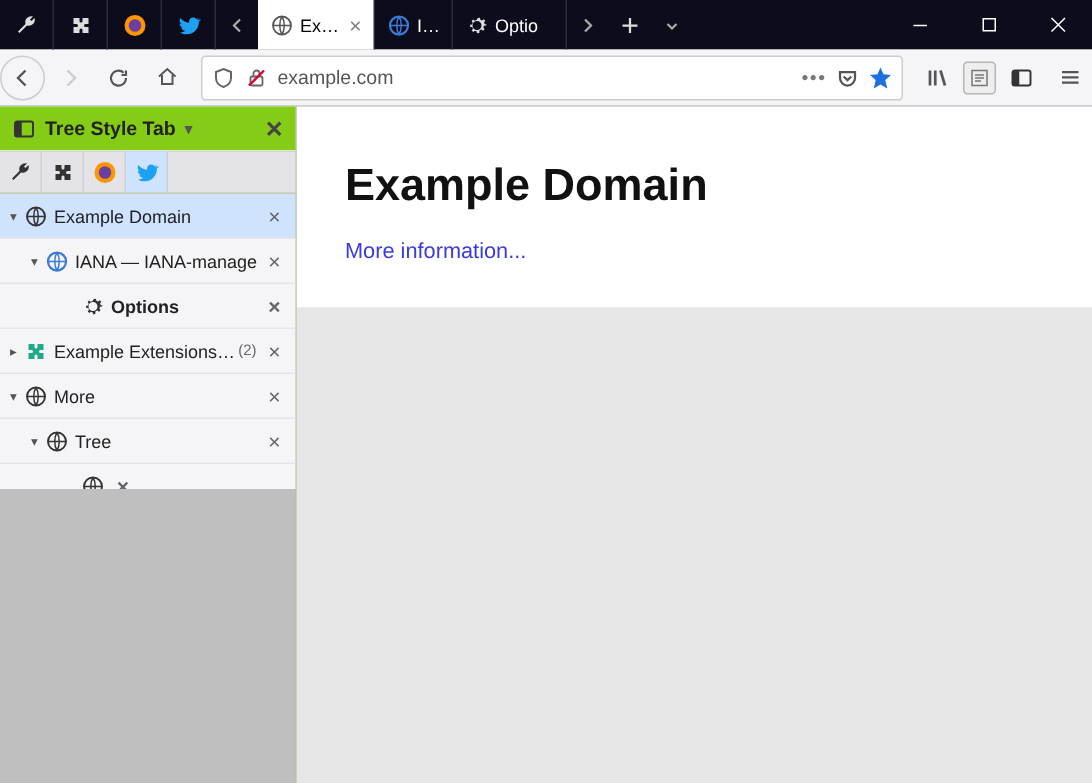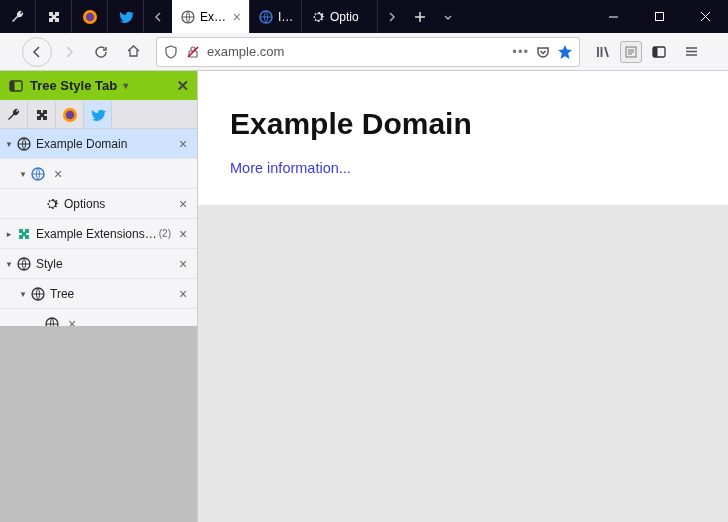--- a/index.html
+++ b/index.html
@@ -13,21 +13,21 @@
 .top-tab.active { background: #fff; color: #000; }
 .top-tab .lbl { white-space: nowrap; overflow: hidden; text-overflow: ellipsis; max-width: 44px; }
 .top-tab .tclose { font-size: 14px; line-height: 1; opacity: .7; }
 .top-tab.active .tclose { color: #444; }
 .titlebar .navarrow { width: 28px; display: flex; align-items: center; justify-content: center; color: #aaa; }
 .titlebar .spacer { flex: 1; }
 .winbtn { width: 46px; display: flex; align-items: center; justify-content: center; color: #fff; }
 .winbtn svg { width: 11px; height: 11px; }
 
 
-.toolbar { height: 38px; background: #f5f5f7; border-bottom: 1px solid #d0d0d4; display: flex; align-items: center; padding: 0 22px; gap: 2px; }
+.toolbar { height: 38px; background: #f5f5f7; border-bottom: 1px solid #d0d0d4; display: flex; align-items: center; padding: 0 0; gap: 2px; }
 .tbtn { width: 30px; height: 30px; display: flex; align-items: center; justify-content: center; border-radius: 3px; color: #5a5a5f; }
 .tbtn.disabled { color: #bbb; }
 .tbtn.circle { border: 1px solid #ccc; border-radius: 50%; width: 30px; height: 30px; }
 .urlbar { flex: 1; height: 30px; background: #fff; border: 1px solid #ccc; border-radius: 3px; margin: 0 6px; display: flex; align-items: center; padding: 0 6px; gap: 6px; font-size: 13px; color: #555; }
 .urlbar .urltxt { flex: 1; white-space: nowrap; overflow: hidden; }
 .urlbar .dots { letter-spacing: 1px; color: #777; }
 .reader { width: 22px; height: 22px; border: 1px solid #b5b5b5; border-radius: 3px; display: flex; align-items: center; justify-content: center; background: #eee; }
 
 
 .mainrow { flex: 1; display: flex; min-height: 0; }
@@ -43,21 +43,21 @@
 .tree { flex: 1; overflow: auto; font-size: 12px; color: #222; }
 .trow { height: 30px; display: flex; align-items: center; padding-right: 6px; border-bottom: 1px solid #e6e6ea; position: relative; background: #f5f5f7; }
 .trow.active { background: #cfe3ff; }
 .trow .twisty { width: 14px; text-align: center; color: #555; font-size: 9px; }
 .trow .ticon { width: 16px; height: 16px; margin-right: 4px; display: flex; align-items: center; justify-content: center; }
 .trow .tlbl { flex: 1; white-space: nowrap; overflow: hidden; text-overflow: ellipsis; }
 .trow .cnt { font-size: 10px; color: #666; margin-right: 4px; }
 .trow .rclose { color: #666; font-size: 14px; width: 16px; text-align: center; }
 .ind0 { padding-left: 2px; }
 .ind1 { padding-left: 16px; }
-.ind2 { padding-left: 30px; }
+.ind2 { padding-left: 40px; font-weight: bold; }
 .sidebar .graypad { flex: 1; background: #bfbfbf; }
 
 
 .contentcol { flex: 1; display: flex; flex-direction: column; background: #e6e6e6; }
 .page { background: #fff; padding: 36px 32px 28px; margin-bottom: 0; }
 .page h1 { font-size: 30px; font-weight: 700; color: #111; margin-bottom: 18px; }
 .page p { font-size: 14.5px; color: #222; line-height: 1.45; margin-bottom: 18px; max-width: 470px; }
 .page a { color: #3a3ae0; text-decoration: none; font-size: 14.5px; }
 .graypanel { flex: 1; background: #e6e6e6; }
 
@@ -302,20 +302,21 @@
         <span class="rclose">×</span>
       </div>
       <div class="trow ind1">
         <span class="twisty">▾</span>
         <span class="ticon favglobe">
             <svg viewBox="0 0 16 16">
               <circle cx="8" cy="8" r="6"></circle>
               <path d="M2 8h12M8 2c2 3 2 9 0 12M8 2c-2 3-2 9 0 12"></path>
             </svg>
           </span>
+        <span class="tlbl">IANA — IANA-manage</span>
         <span class="rclose">×</span>
       </div>
       <div class="trow ind2">
         <span class="twisty"></span>
         <span class="ticon">
             <svg viewBox="0 0 16 16">
               <path d="M8 5a3 3 0 1 0 0 6 3 3 0 0 0 0-6zm6 3-1.3.2-.5 1.2.8 1.1-1 1-1.1-.8-1.2.5L9.5 13l-1.5.1L7.8 12l-1.2-.5-1.1.8-1-1 .8-1.1-.5-1.2L3.5 9 3.4 7.5l1.3-.2.5-1.2-.8-1.1 1-1 1.1.8 1.2-.5L8.5 3l1.5-.1.2 1.3 1.2.5 1.1-.8 1 1-.8 1.1.5 1.2 1.3.2z" fill="#333"></path>
             </svg>
           </span>
         <span class="tlbl">Options</span>
@@ -333,21 +334,21 @@
         <span class="rclose">×</span>
       </div>
       <div class="trow ind0">
         <span class="twisty">▾</span>
         <span class="ticon">
             <svg viewBox="0 0 16 16">
               <circle cx="8" cy="8" r="6" fill="none" stroke="#333" stroke-width="1.3"></circle>
               <path d="M2 8h12M8 2c2 3 2 9 0 12M8 2c-2 3-2 9 0 12" stroke="#333" fill="none"></path>
             </svg>
           </span>
-        <span class="tlbl">Style</span>
+        <span class="tlbl">More</span>
         <span class="rclose">×</span>
       </div>
       <div class="trow ind1">
         <span class="twisty">▾</span>
         <span class="ticon">
             <svg viewBox="0 0 16 16">
               <circle cx="8" cy="8" r="6" fill="none" stroke="#333" stroke-width="1.3"></circle>
               <path d="M2 8h12M8 2c2 3 2 9 0 12M8 2c-2 3-2 9 0 12" stroke="#333" fill="none"></path>
             </svg>
           </span>

